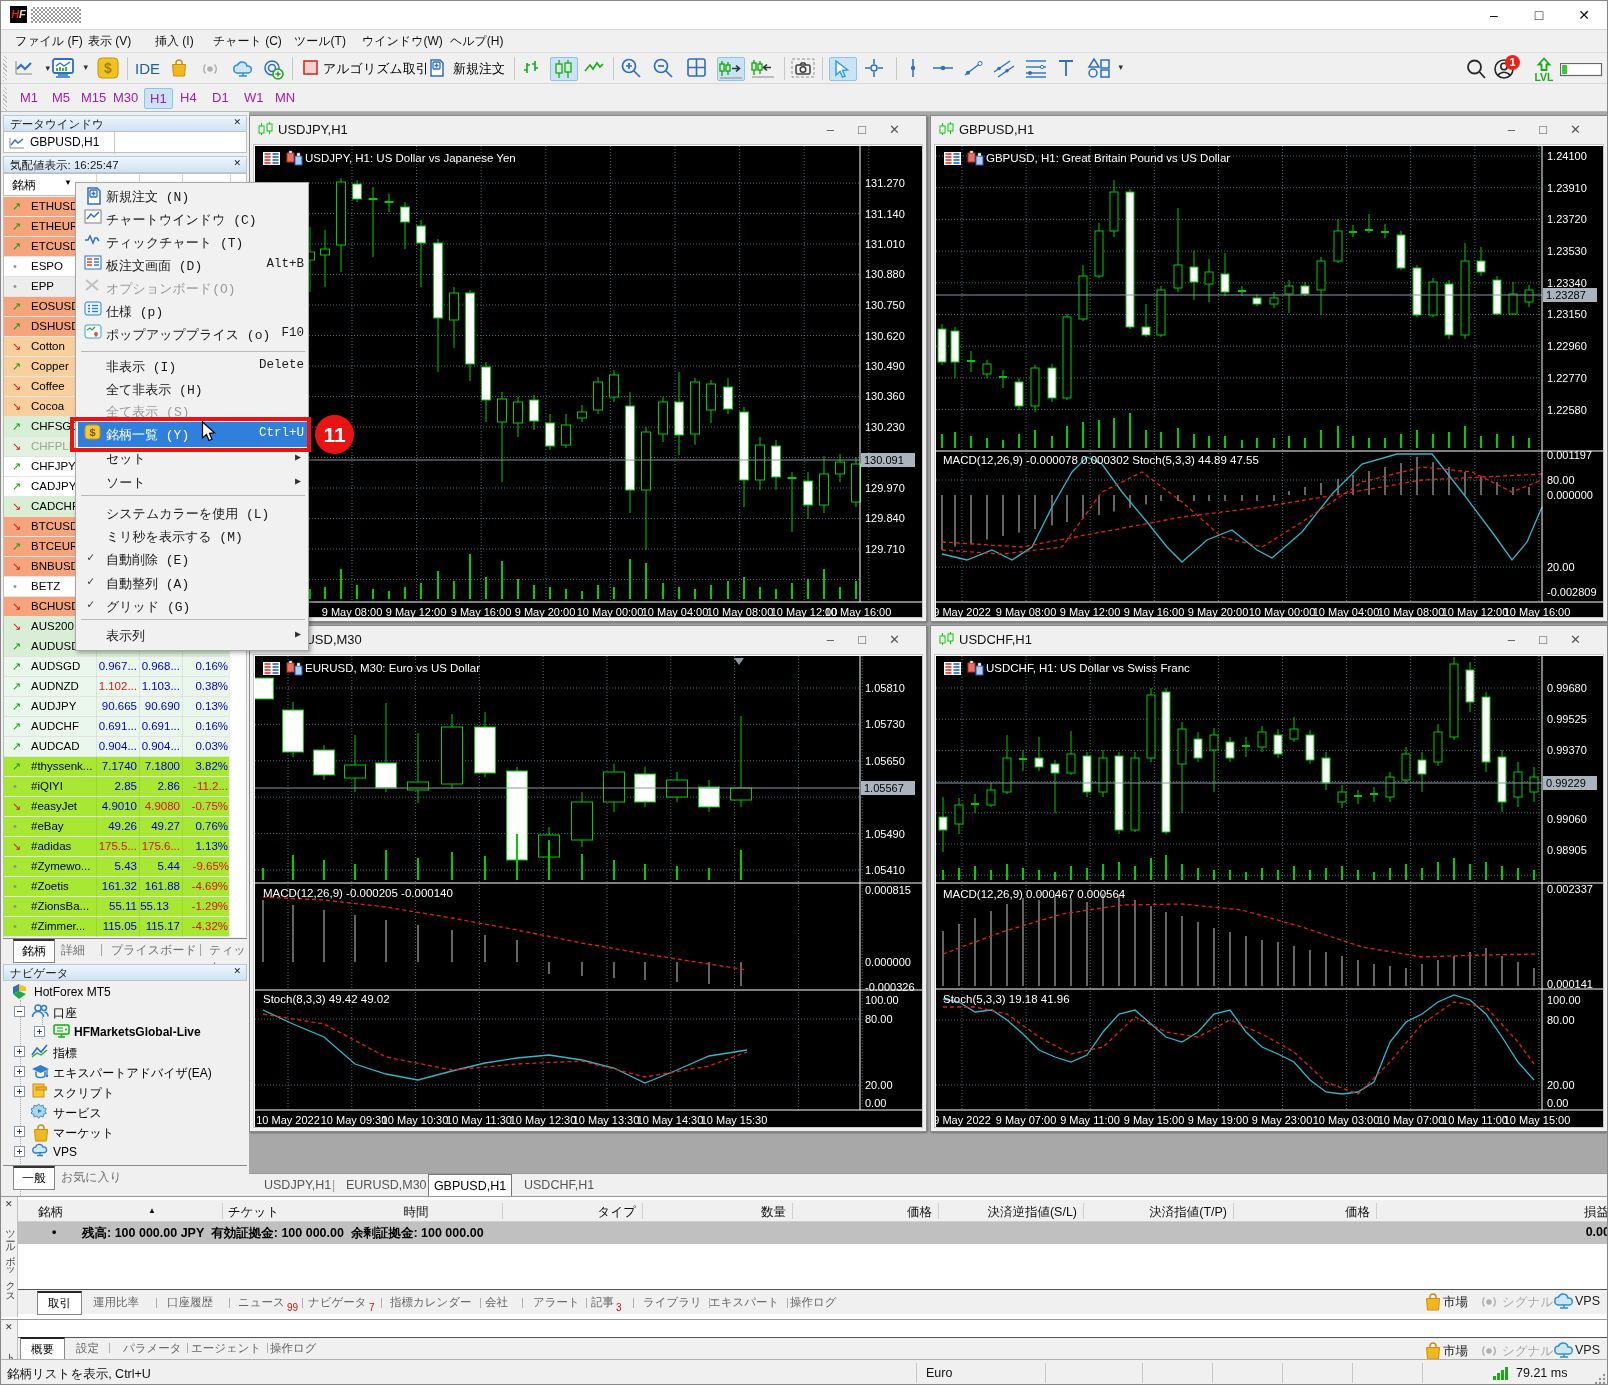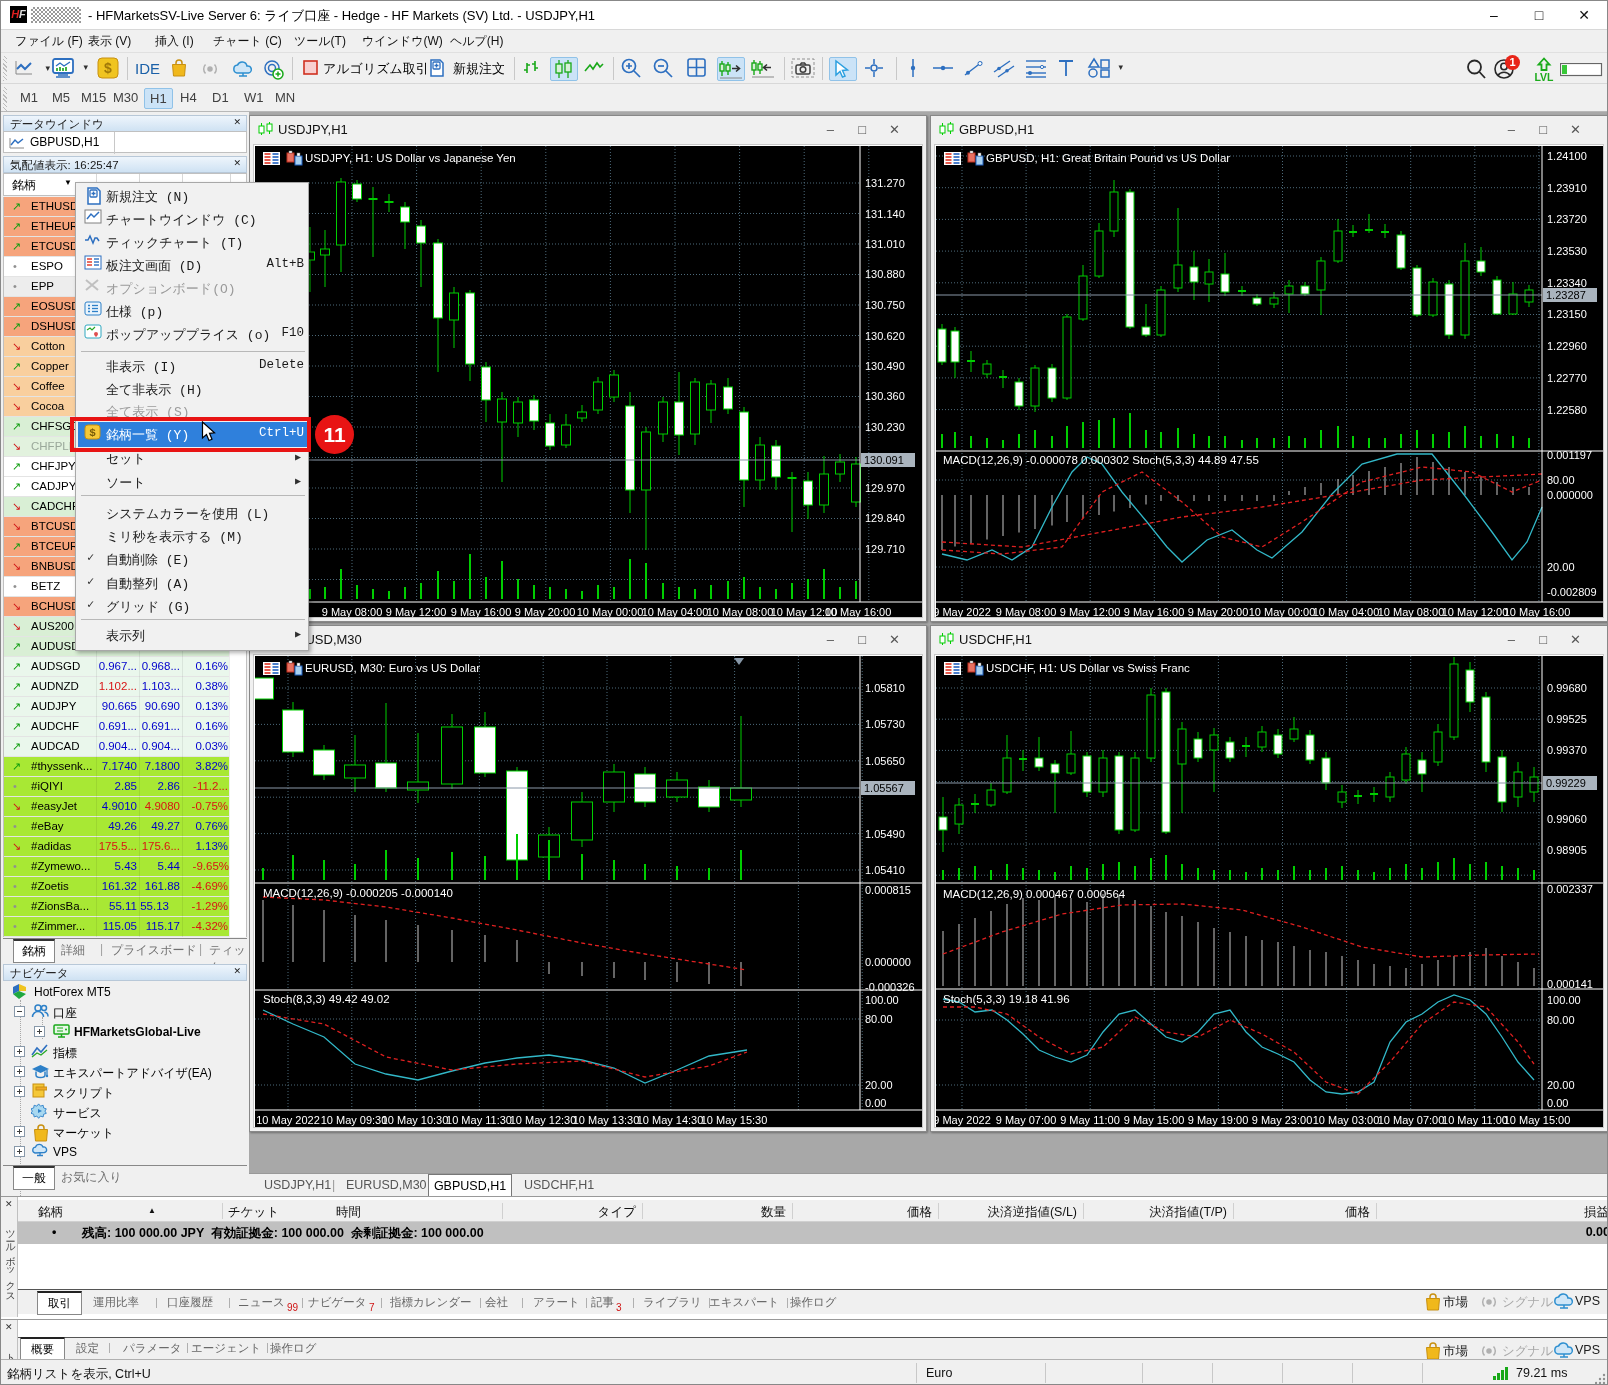--- a/index.html
+++ b/index.html
@@ -8,21 +8,21 @@
   repeating-conic-gradient(#999 0% 25%, #fff 0% 50%) 0 0/4px 4px; }
 .tbtn { position:absolute; top:4px; width:20px; height:20px; color:#111; font-size:14px; text-align:center; line-height:20px; }
 .menubar { position:absolute; left:0; top:29px; width:1608px; height:23px; background:#f0f0f0; font-size:12px; color:#111; border-bottom:1px solid #e0e0e0; }
 .toolbar { position:absolute; left:0; top:52px; width:1608px; height:31px; background:#f0f0f0; border-bottom:1px solid #d8d8d8; }
 .tbi { position:absolute; width:28px; height:24px; }
 .tbi.sel { background:#cbe3f7; border:1px solid #90c2e8; border-radius:2px; }
 .dda { position:absolute; right:-9px; top:5px; font-size:9px; color:#303030; }
 .tsep { position:absolute; top:4px; width:1px; height:23px; background:#c8c8c8; }
 .grip { position:absolute; top:3px; width:4px; height:25px; background:repeating-linear-gradient(45deg,#bbb 0 1px,transparent 1px 3px); }
 .tfbar { position:absolute; left:0; top:83px; width:1608px; height:28px; background:#f0f0f0; border-bottom:1px solid #b8b8b8; }
-.tf { position:absolute; top:4px; color:#404040; font-size:13px; padding:2px 5px; }
+.tf { position:absolute; top:4px; color:#a21caf; font-size:13px; padding:2px 5px; }
 .tf.sel { background:#cbe3f7; border:1px solid #90c2e8; border-radius:2px; }
 .leftpanel { position:absolute; left:0; top:111px; width:248px; height:1084px; background:#f0f0f0; }
 .ptitle { position:absolute; left:2px; width:244px; height:17px; background:linear-gradient(#eef5fc,#cfe2f3); border:1px solid #b8c8d8; font-size:11.5px; color:#1a1a1a; padding:1px 0 0 6px; }
 .pclose { position:absolute; right:5px; top:1px; font-size:9px; color:#222; }
 .pwhite { position:absolute; left:2px; width:244px; background:#fff; border:1px solid #c0c0c0; }
 .mwhead { position:absolute; left:2px; width:244px; height:23px; background:#fff; border:1px solid #c0c0c0; font-size:12px; padding:3px 0 0 8px; }
 .mwcol { position:absolute; top:0; width:1px; height:23px; background:#d8d8d8; }
 .mwbody { position:absolute; left:2px; width:244px; background:#fff; border-left:1px solid #c0c0c0; border-right:1px solid #c0c0c0; }
 .mwr { position:absolute; left:0; width:225px; height:20px; font-size:11.5px; border-bottom:1px solid #e4e4e4; }
 .mwr.sal { background:#f6a47c; }
@@ -71,21 +71,20 @@
 .ctxmenu { position:absolute; left:74px; top:181px; width:234px; height:469px; background:#f1f1f1; border:1px solid #a8a8a8; box-shadow:2px 2px 4px rgba(0,0,0,.3); z-index:50;font-family:Liberation Mono, monospace; }
 .ctxhl { position:absolute; left:2px; width:230px; height:25px; background:#2f80dc; }
 .redbox { position:absolute; left:69px; top:416px; width:241px; height:35px; border:4px solid #e81414; z-index:55; }
 .redcircle { position:absolute; left:314px; top:414px; width:39px; height:39px; border-radius:50%; background:#e81414; color:#fff; font-size:21px; font-weight:bold; text-align:center; line-height:39px; z-index:55; }
 </style></head>
 <body>
 <div id="app">
 <div class="titlebar">
       <div style="position:absolute;left:9px;top:5px;width:17px;height:17px;background:#000;color:#fff;font-style:italic;font-weight:bold;font-size:11px;text-align:center;line-height:17px"><span style="color:#e02020">H</span><span style="color:#d8d8d8">F</span></div>
       <div class="censor" style="left:30px;top:6px;width:50px;height:16px"></div>
-      <div style="position:absolute;left:87px;top:6px;font-size:13px;color:#000;white-space:nowrap">- HFMarketsSV-Live Server 6: ライブ口座 - Hedge - HF Markets (SV) Ltd. - USDJPY,H1</div>
       <div class="tbtn" style="left:1483px">–</div>
       <div class="tbtn" style="left:1528px">□</div>
       <div class="tbtn" style="left:1573px">✕</div>
     </div>
     <div class="menubar">
       <span style="position:absolute;left:14px;top:3px">ファイル (F)</span>
       <span style="position:absolute;left:87px;top:3px">表示 (V)</span>
       <span style="position:absolute;left:154px;top:3px">挿入 (I)</span>
       <span style="position:absolute;left:212px;top:3px">チャート (C)</span>
       <span style="position:absolute;left:293px;top:3px">ツール(T)</span>
@@ -1456,21 +1455,21 @@
       <span class="mtab" style="left:275px">USDCHF,H1</span>
     </div>
     <div class="toolbox">
       <div class="vstrip" style="height:120px">
         <span class="vx">✕</span>
         <span class="vtxt">ツールボックス</span>
       </div>
       <div class="tbhead">
         <span style="position:absolute;left:20px;top:4px">銘柄</span>
         <span style="position:absolute;left:210px;top:4px">チケット</span>
-        <span style="position:absolute;left:318px;width:160px;text-align:left;top:4px">時間</span>
+        <span style="position:absolute;left:318px;width:160px;text-align:center;top:4px">時間</span>
         <span style="position:absolute;left:458px;width:160px;text-align:right;top:4px">タイプ</span>
         <span style="position:absolute;left:608px;width:160px;text-align:right;top:4px">数量</span>
         <span style="position:absolute;left:754px;width:160px;text-align:right;top:4px">価格</span>
         <span style="position:absolute;left:899px;width:160px;text-align:right;top:4px">決済逆指値(S/L)</span>
         <span style="position:absolute;left:1049px;width:160px;text-align:right;top:4px">決済指値(T/P)</span>
         <span style="position:absolute;left:1192px;width:160px;text-align:right;top:4px">価格</span>
         <span style="position:absolute;left:1431px;width:160px;text-align:right;top:4px">損益</span>
         <span style="position:absolute;left:130px;top:6px;font-size:8px">▲</span>
         <div style="position:absolute;left:204px;top:3px;width:1px;height:16px;background:#d0d0d0"></div>
         <div style="position:absolute;left:484px;top:3px;width:1px;height:16px;background:#d0d0d0"></div>

